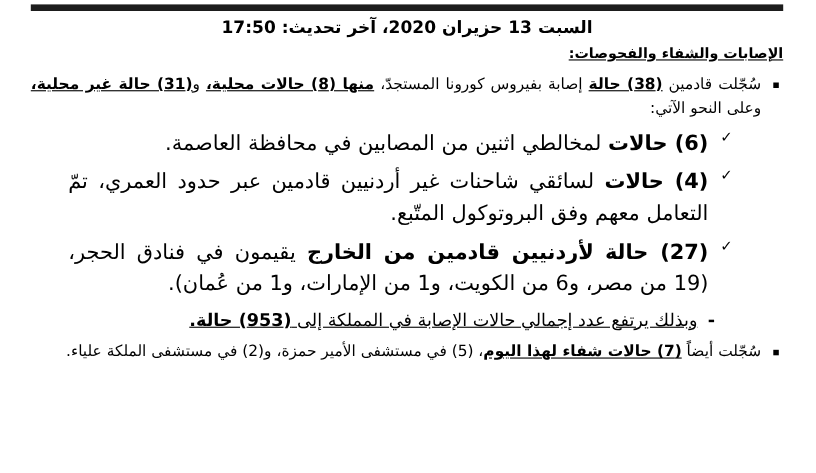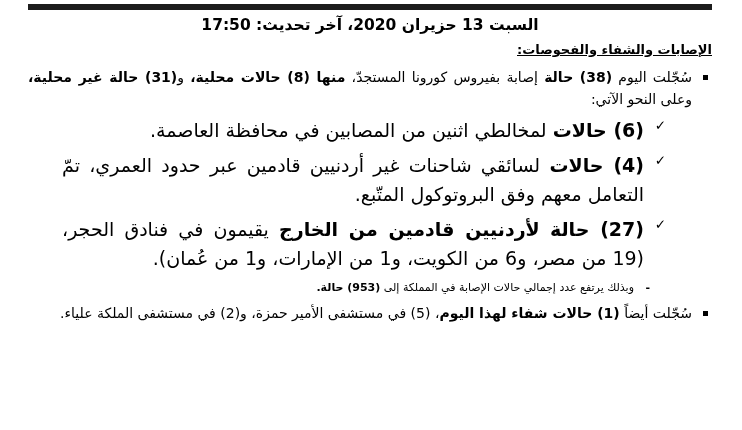--- a/index.html
+++ b/index.html
@@ -89,43 +89,44 @@
     font-weight: bold;
   }
   ul.level3 {
     list-style: none;
     margin: 4px 0 6px 0;
     padding: 0 40px 0 60px;
   }
   ul.level3 > li {
     position: relative;
     padding-right: 18px;
-    font-size: 11px;
+    font-size: 16px;
     line-height: 1.55;
     text-align: center;
+    text-decoration: underline;
   }
   ul.level3 > li::before {
     content: "-";
     position: absolute;
     right: 2px;
     top: 0;
     font-weight: bold;
   }
-  .bu { font-weight: bold; }
+  .bu { font-weight: bold; text-decoration: underline; }
 </style>
 </head>
 <body>
 
 <div class="page">
   <div class="topbar"></div>
   <div class="date-line">السبت 13 حزيران 2020، آخر تحديث: 17:50</div>
   <div class="section-title">الإصابات والشفاء والفحوصات:</div>
   <ul class="level1" id="bullet-list">
-      <li><span><span>سُجّلت اليوم </span><span class="bu">(38) حالة</span><span> إصابة بفيروس كورونا المستجدّ، </span><span class="bu">منها (8) حالات محلية،</span><span> و</span><span class="bu">(31) حالة غير محلية،</span><span> وعلى النحو الآتي:</span></span><ul class="level2">
+      <li><span><span>سُجّلت قادمين </span><span class="bu">(38) حالة</span><span> إصابة بفيروس كورونا المستجدّ، </span><span class="bu">منها (8) حالات محلية،</span><span> و</span><span class="bu">(31) حالة غير محلية،</span><span> وعلى النحو الآتي:</span></span><ul class="level2">
           <li><span class="b" style="font-weight: bold;">(6) حالات</span><span> لمخالطي اثنين من المصابين في محافظة العاصمة.</span></li>
           <li><span class="b" style="font-weight: bold;">(4) حالات</span><span> لسائقي شاحنات غير أردنيين قادمين عبر حدود العمري، تمّ التعامل معهم وفق البروتوكول المتّبع.</span></li>
           <li><span class="b" style="font-weight: bold;">(27) حالة</span><span> </span><span class="b" style="font-weight: bold;">لأردنيين قادمين من الخارج</span><span> يقيمون في فنادق الحجر، (19 من مصر، و6 من الكويت، و1 من الإمارات، و1 من عُمان).</span></li>
         </ul><ul class="level3">
           <li><span>وبذلك يرتفع عدد إجمالي حالات الإصابة في المملكة إلى </span><span class="b" style="font-weight: bold;">(953) حالة.</span></li>
         </ul></li>
-      <li><span><span>سُجّلت أيضاً </span><span class="bu">(1) حالات شفاء لهذا اليوم</span><span>، (5) في مستشفى الأمير حمزة، و(2) في مستشفى الملكة علياء.</span></span></li>
+      <li><span><span>سُجّلت أيضاً </span><span class="bu">(7) حالات شفاء لهذا اليوم</span><span>، (5) في مستشفى الأمير حمزة، و(2) في مستشفى الملكة علياء.</span></span></li>
     </ul>
 </div>
 
 </body></html>

